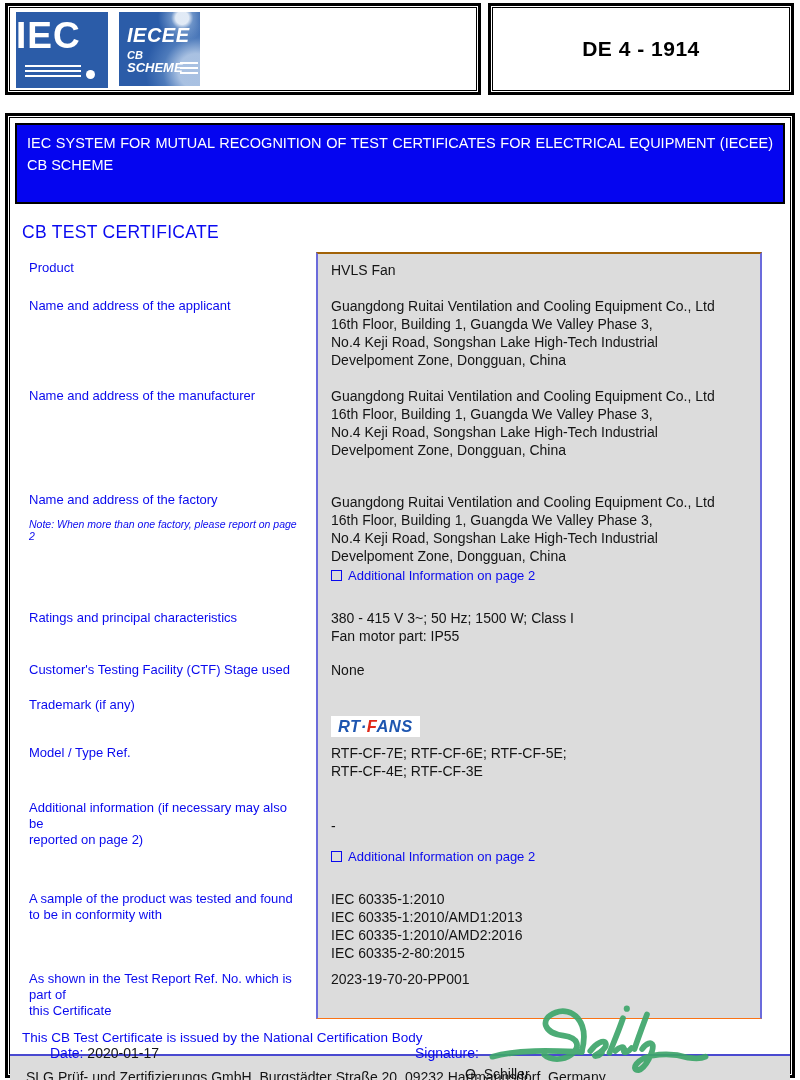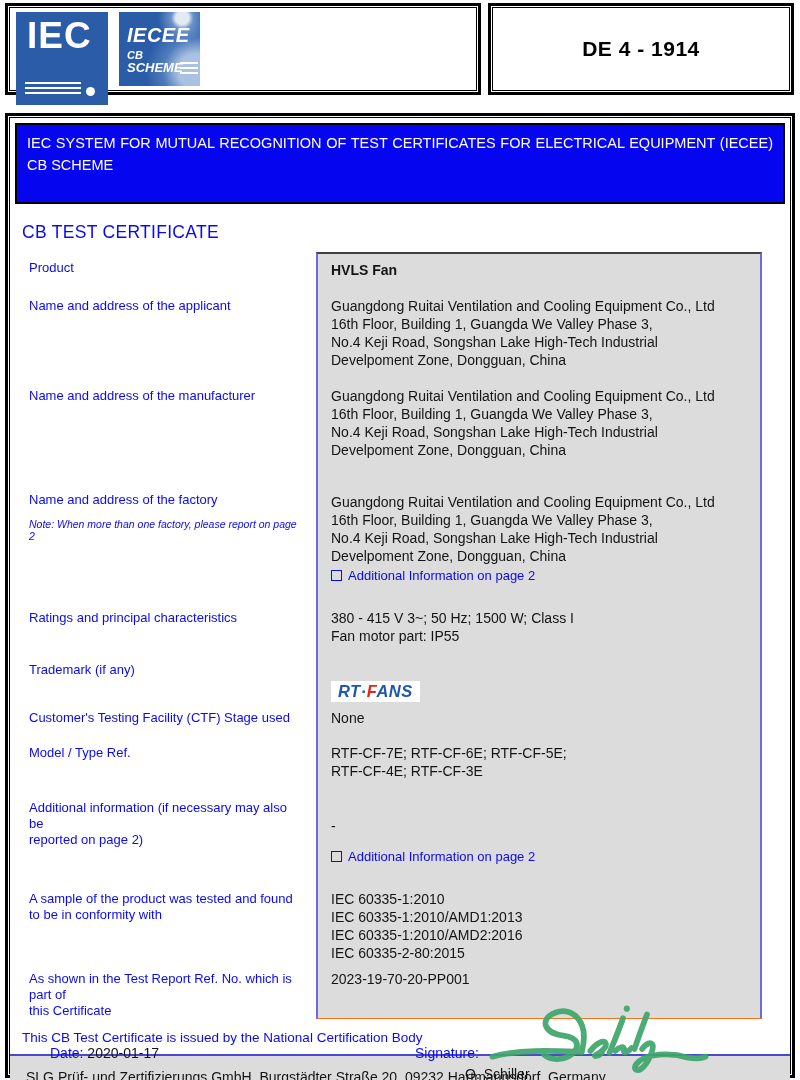--- a/index.html
+++ b/index.html
@@ -2,21 +2,21 @@
 <html><head>
 <meta charset="utf-8">
 <style>
   * { margin:0; padding:0; box-sizing:border-box; }
   html,body { width:800px; height:1080px; background:#fff; font-family:"Liberation Sans", sans-serif; position:relative; overflow:hidden; }
 
   .dblb { border:1px solid #000; outline:3px solid #000; outline-offset:1px; background:#fff; }
 
   
   .logo-box { position:absolute; left:9px; top:7px; width:468px; height:84px; display:flex; gap:11px; padding:4px 0 4px 6px; }
-  .iec-sq { width:92px; height:93px; background:#2b5ca8; color:#fff; position:relative; padding:4px 0 0 11px; }
+  .iec-sq { width:92px; height:76px; background:#2b5ca8; color:#fff; position:relative; padding:4px 0 0 0; }
   .iec-txt { font-size:37px; font-weight:bold; letter-spacing:1px; line-height:40px; }
   .iec-lines { position:absolute; left:9px; bottom:10px; width:56px; height:13px;
     background:repeating-linear-gradient(to bottom,#fff 0 2px,transparent 2px 5px); }
   .iec-dot { position:absolute; left:70px; bottom:9px; width:9px; height:9px; border-radius:50%; background:#fff; }
   .iecee-sq { width:81px; height:74px; background:#2b5ca8; color:#fff; position:relative; padding:13px 0 0 8px; overflow:hidden; font-style:italic; font-weight:bold; }
   .iecee-sq::before { content:""; position:absolute; inset:0;
     background:
       radial-gradient(circle at 78% 8%, rgba(235,242,250,.95) 0 7%, rgba(160,190,225,.55) 12%, transparent 26%),
       radial-gradient(circle at 95% 80%, rgba(200,218,240,.8) 0 18%, rgba(120,160,210,.45) 34%, transparent 52%); }
   .iecee-t1 { position:relative; font-size:20px; line-height:20px; letter-spacing:.5px; }
@@ -31,21 +31,21 @@
 
   
   .main-box { position:absolute; left:9px; top:117px; width:782px; height:957px; display:flex; flex-direction:column; }
   .banner { margin:5px; border:2px solid #000; background:#0505f0; color:#fff; font-size:14.5px; line-height:1.5; padding:8px 10px 25px; text-align:justify; }
   .title { color:#0a0af0; font-size:17.5px; font-weight:normal; letter-spacing:.3px; margin:13px 0 9px 12px; }
 
   .fields { margin-left:12px; width:740px; }
   .frow { display:flex; }
   .flabel { width:294px; padding:8px 12px 0 7px; color:#0a0aee; font-size:13px; line-height:16px; white-space:pre-line; }
   .fvalue { width:446px; background:#dcdcdc; border-left:2px solid #6b6bdb; border-right:2px solid #6b6bdb; padding:7px 12px 0 13px; font-size:14px; line-height:18px; color:#141414; white-space:pre-line; }
-  .frow:first-child .fvalue { border-top:2px solid #404040;font-weight:bold; }
+  .frow:first-child .fvalue { border-top:2px solid #a16207; }
   .frow:last-child  .fvalue { border-bottom:1px solid #f97316; }
   .r1{min-height:38px}.r2{min-height:90px}.r3{min-height:88px}.r4{min-height:96px}.r5{min-height:52px}
   .r6{min-height:37px}.r7{min-height:35px}.r8{min-height:55px}.r9{min-height:54px}.r10{min-height:80px}.r11{min-height:50px}
 
   .note { font-size:10.5px; font-style:italic; line-height:12px; margin-top:10px; }
   .addl { color:#0a0aee; font-size:13px; line-height:16px; margin-top:3px; display:flex; align-items:center; gap:6px; }
   .addl.spaced { margin-top:14px; }
   .cbx { width:11px; height:11px; border:1.5px solid #0a0aee; flex:0 0 auto; }
 
   .tmchip { display:inline-block; background:#fff; padding:1px 7px 2px; font-style:italic; font-weight:bold; font-size:16.5px; letter-spacing:.5px; margin-top:2px; }
@@ -126,30 +126,30 @@
         </div>
       </div>
     </div>
 
     <div class="frow r5">
       <div class="flabel">Ratings and principal characteristics</div>
       <div class="fvalue">380 - 415 V 3~; 50 Hz; 1500 W; Class I
 Fan motor part: IP55</div>
     </div>
 
+    <div class="frow r7">
+      <div class="flabel">Customer's Testing Facility (CTF) Stage used</div>
+      <div class="fvalue">None</div>
+    </div>
+
     <div class="frow r6">
       <div class="flabel">Trademark (if any)</div>
       <div class="fvalue">
         <span class="tmchip"><span class="tm-blue">RT·</span><span class="tm-red">F</span><span class="tm-blue">ANS</span></span>
       </div>
-    </div>
-
-    <div class="frow r7">
-      <div class="flabel">Customer's Testing Facility (CTF) Stage used</div>
-      <div class="fvalue">None</div>
     </div>
 
     <div class="frow r8">
       <div class="flabel">Model / Type Ref.</div>
       <div class="fvalue">RTF-CF-7E; RTF-CF-6E; RTF-CF-5E;
 RTF-CF-4E; RTF-CF-3E</div>
     </div>
 
     <div class="frow r9">
       <div class="flabel">Additional information (if necessary may also be

